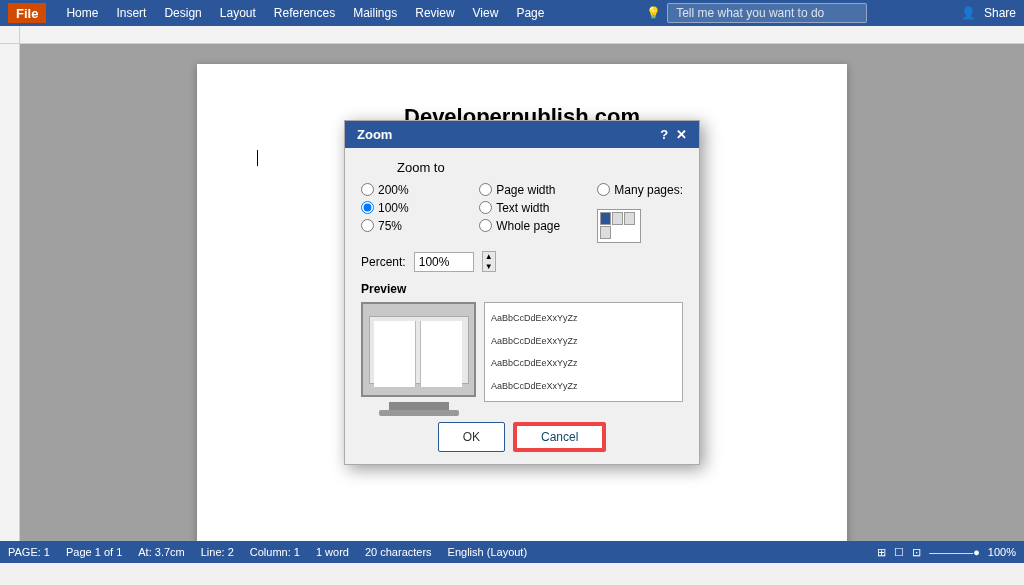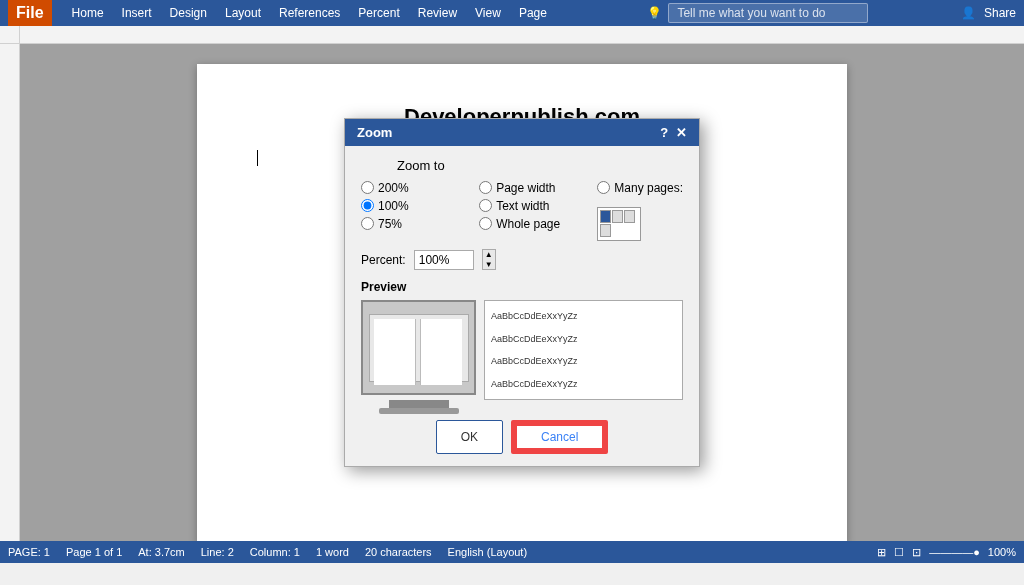--- a/index.html
+++ b/index.html
@@ -9,21 +9,21 @@
     .title-bar {
       background: #2b579a;
       color: white;
       height: 26px;
       display: flex;
       align-items: center;
       padding: 0 8px;
       justify-content: space-between;
     }
     .title-bar-left { display: flex; align-items: center; gap: 12px; }
-    .title-bar-file { font-size: 16px; font-weight: 600; background: #d04b00; padding: 2px 8px; height: 26px; display: flex; align-items: center; }
+    .title-bar-file { font-size: 13px; font-weight: 600; background: #d04b00; padding: 2px 8px; height: 20px; display: flex; align-items: center; }
     .title-bar-menu { display: flex; gap: 2px; }
     .title-bar-menu span { padding: 2px 8px; font-size: 12px; cursor: pointer; }
     .title-bar-center { display: flex; align-items: center; gap: 6px; font-size: 12px; }
     .search-box {
       background: rgba(255,255,255,0.15);
       border: 1px solid rgba(255,255,255,0.4);
       border-radius: 2px;
       padding: 2px 24px 2px 8px;
       color: #fca5a5;
       font-size: 12px;
@@ -250,22 +250,22 @@
       cursor: pointer;
       border-radius: 2px;
     }
     .btn-ok {
       background: #fff;
       border: 1px solid #2b579a;
       color: #333;
     }
     .btn-cancel {
       background: #fff;
-      border: 6px solid #ef4444;
-      color: #3b82f6;
+      border: 4px solid #ef4444;
+      color: #0c4a6e;
     }
 
     
     .h-ruler {
       flex: 1;
       background: #f3f3f3;
       position: relative;
       overflow: hidden;
     }
   </style>
@@ -274,21 +274,21 @@
 
 <div class="title-bar">
   <div class="title-bar-left">
     <div class="title-bar-file">File</div>
     <div class="title-bar-menu">
       <span>Home</span>
       <span>Insert</span>
       <span>Design</span>
       <span>Layout</span>
       <span>References</span>
-      <span>Percent</span>
+      <span>Mailings</span>
       <span>Review</span>
       <span>View</span>
       <span>Page</span>
     </div>
   </div>
   <div class="title-bar-center">
     <span>💡</span>
     <input class="search-box" placeholder="Tell me what you want to do" style="">
   </div>
   <div class="title-bar-right">

